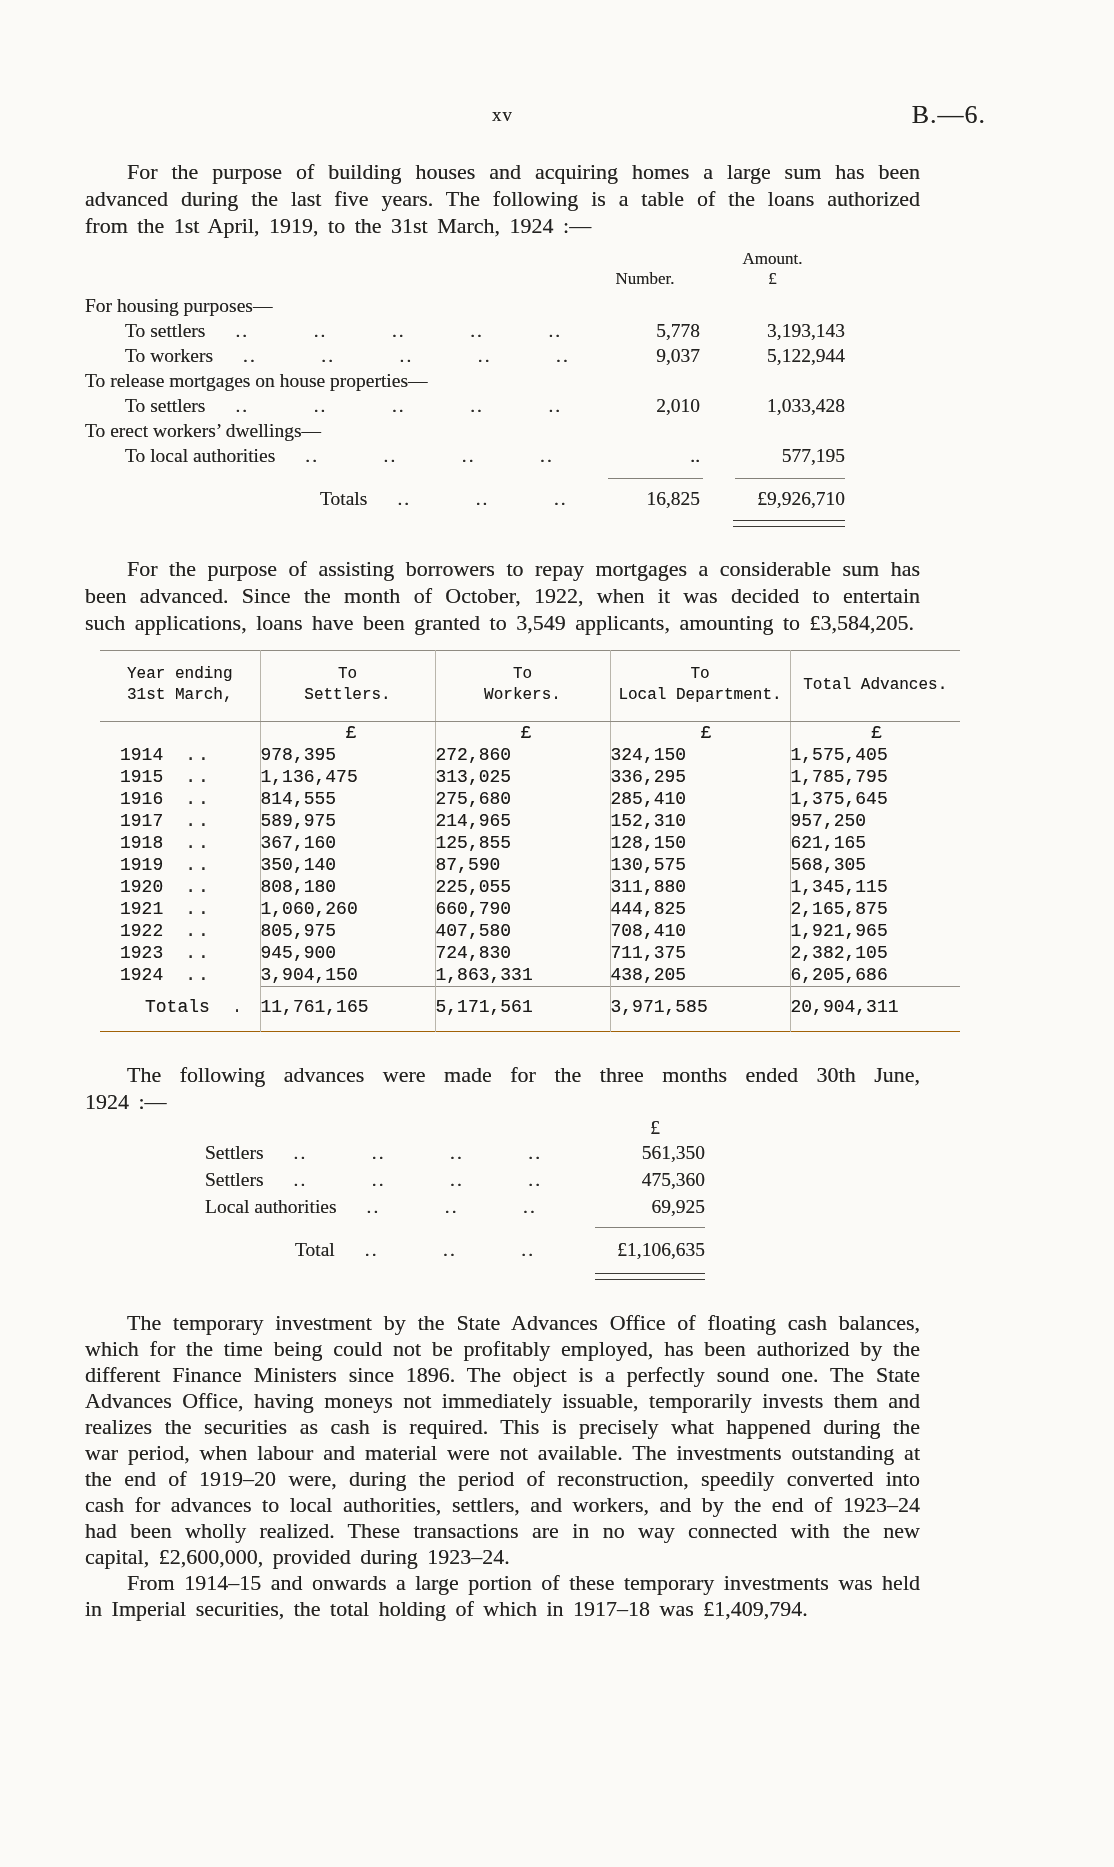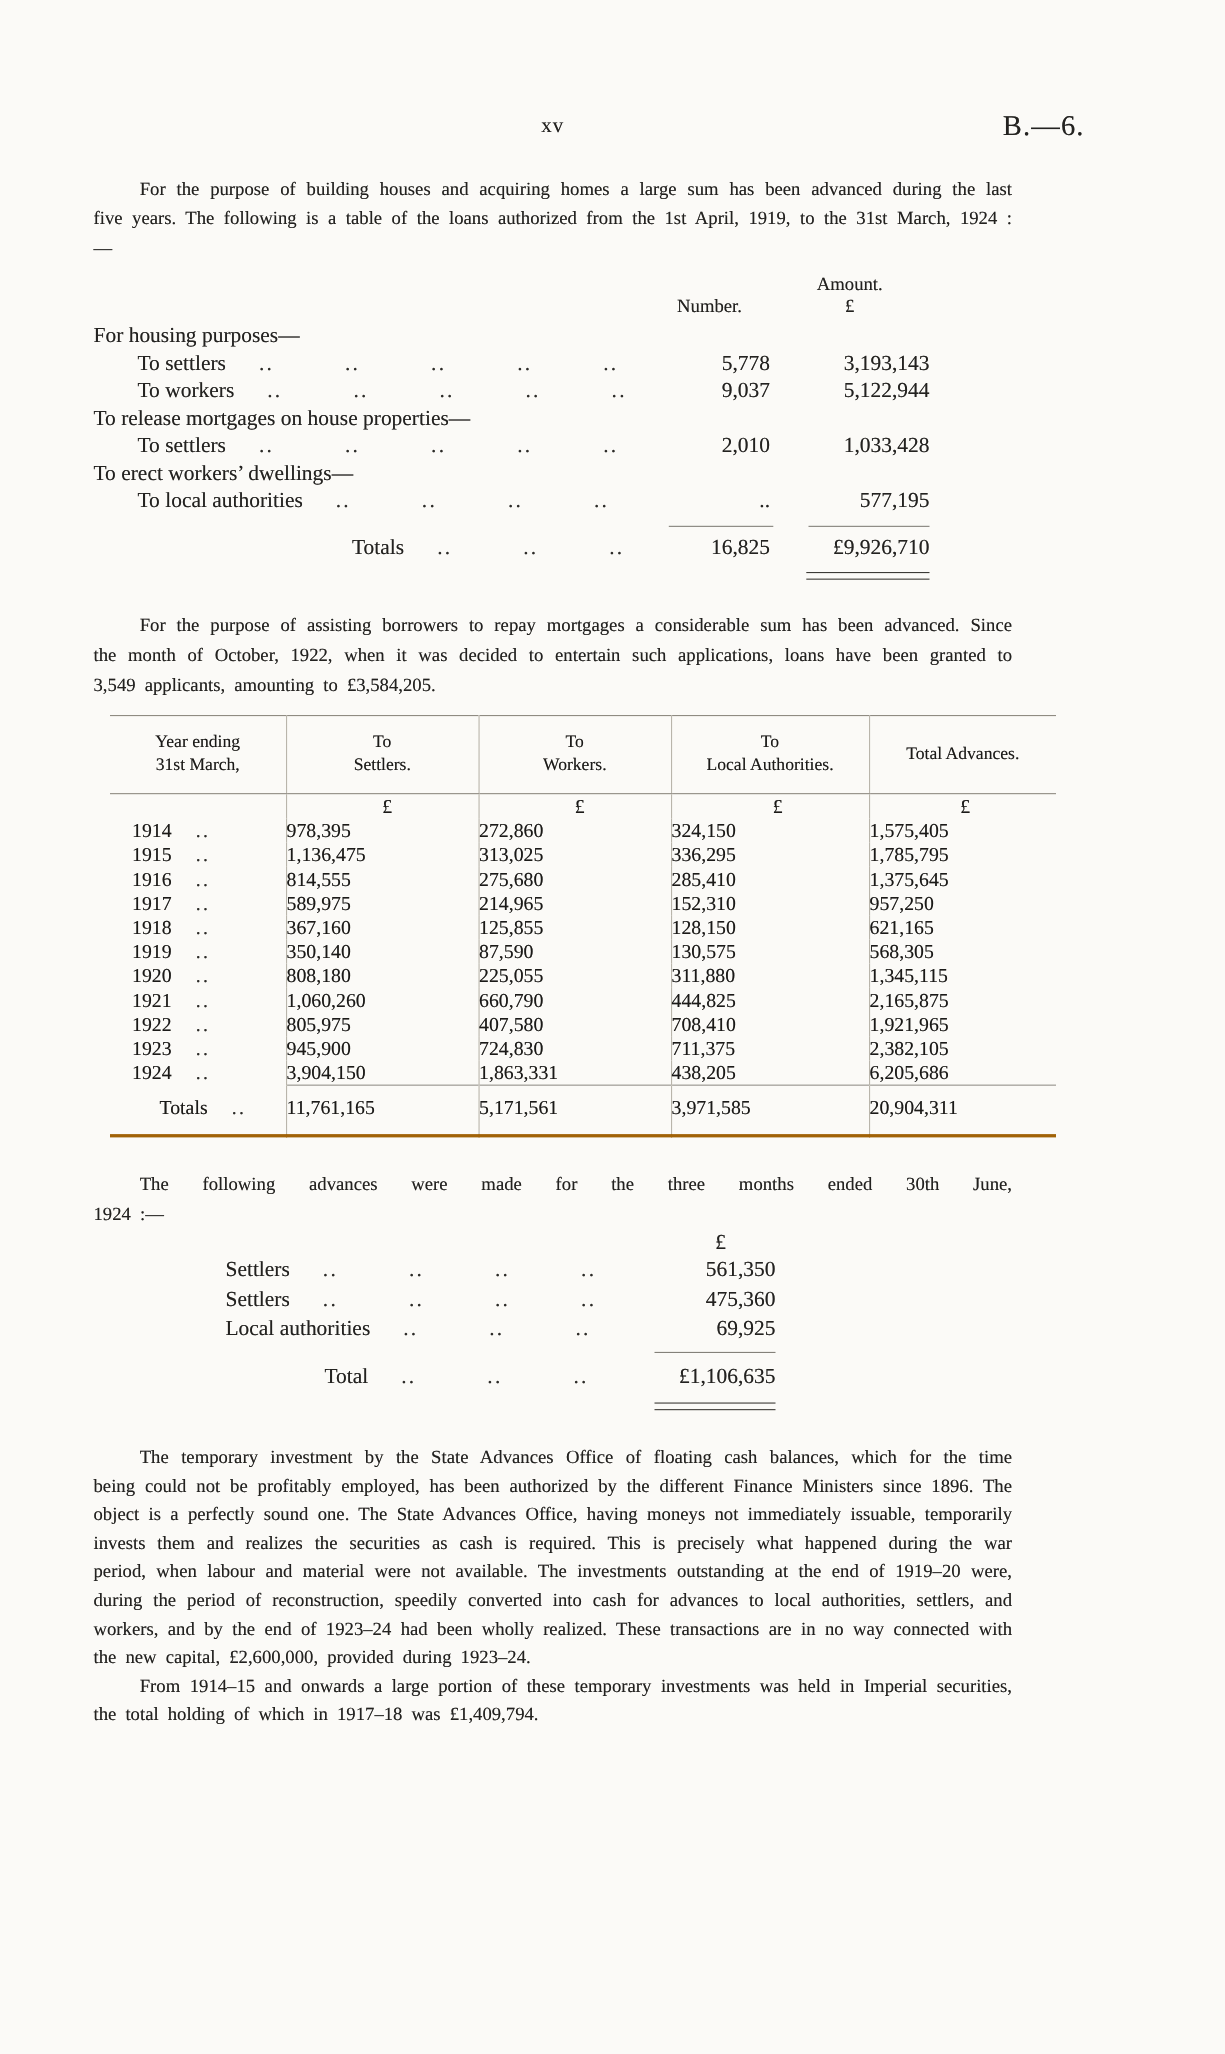--- a/index.html
+++ b/index.html
@@ -13,21 +13,21 @@
   .page{
     position:absolute;inset:0;background:#fbfaf7;
     padding:104px 194px 0 85px;box-sizing:border-box;
   }
   
   .pagehead{position:relative;height:32px;}
   .folio{display:block;text-align:center;font-size:19px;letter-spacing:1px;}
   .docref{position:absolute;right:-66px;top:-4px;font-size:26px;letter-spacing:1px;}
   
   .para{
-    margin:0;font-size:17px;line-height:27px;text-align:justify;word-spacing:4px;
+    margin:0;font-size:22px;line-height:27px;text-align:justify;word-spacing:4px;
   }
   .indent{text-indent:42px;}
   .p1{margin-top:22px;}
   .p2{margin-top:30px;}
   .p5{margin-top:30px;line-height:26px;}
   .force-last{text-align-last:justify;}
   .p4b{margin-top:0;}
   
   .loans{width:760px;margin-top:10px;font-size:19.5px;}
   .lhead{display:flex;justify-content:flex-end;align-items:flex-end;line-height:20px;margin-bottom:4px;}
@@ -42,21 +42,21 @@
   .lamt{width:145px;text-align:right;white-space:nowrap;}
   .lrule-row{display:flex;justify-content:flex-end;align-items:center;height:8px;margin-top:6px;}
   .seg{border-top:1px solid #84817a;height:0;}
   .seg-num{width:95px;margin-right:32px;}
   .seg-amt{width:110px;}
   .ltotals{margin-top:4px;}
   .dblrule{width:112px;height:5px;border-top:1.6px solid #3c3a36;border-bottom:1.6px solid #3c3a36;margin-top:4px;}
   
   .atable{
     border-collapse:collapse;table-layout:fixed;width:860px;margin:14px 0 0 15px;
-    border-top:1px solid #8f8b82;border-bottom:3px solid #a16207;font-size:18px;color:#1b1a18;
+    border-top:1px solid #8f8b82;border-bottom:1px solid #a16207;font-size:18px;color:#1b1a18;font-family:Liberation Mono, monospace;
   }
   .atable th,.atable td{padding:0;vertical-align:middle;}
   .atable td+td,.atable th+th{border-left:1px solid #b9b5ab;}
   .atable thead th{
     border-bottom:1px solid #8f8b82;font-weight:normal;font-size:16px;
     text-align:center;padding:13px 4px 15px;line-height:21px;
   }
   .prow td{height:22px;line-height:22px;}
   .pcell{text-align:right;padding-right:78px !important;}
   .arow td{height:22px;line-height:22px;}
@@ -167,21 +167,21 @@
         <th>
           <div>To</div>
           <div>Settlers.</div>
         </th>
         <th>
           <div>To</div>
           <div>Workers.</div>
         </th>
         <th>
           <div>To</div>
-          <div>Local Authorities.</div>
+          <div>Local Department.</div>
         </th>
         <th>
           <div>Total Advances.</div>
         </th>
       </tr>
     </thead>
     <tbody>
       <tr class="prow">
         <td></td>
         <td class="pcell">£</td>

